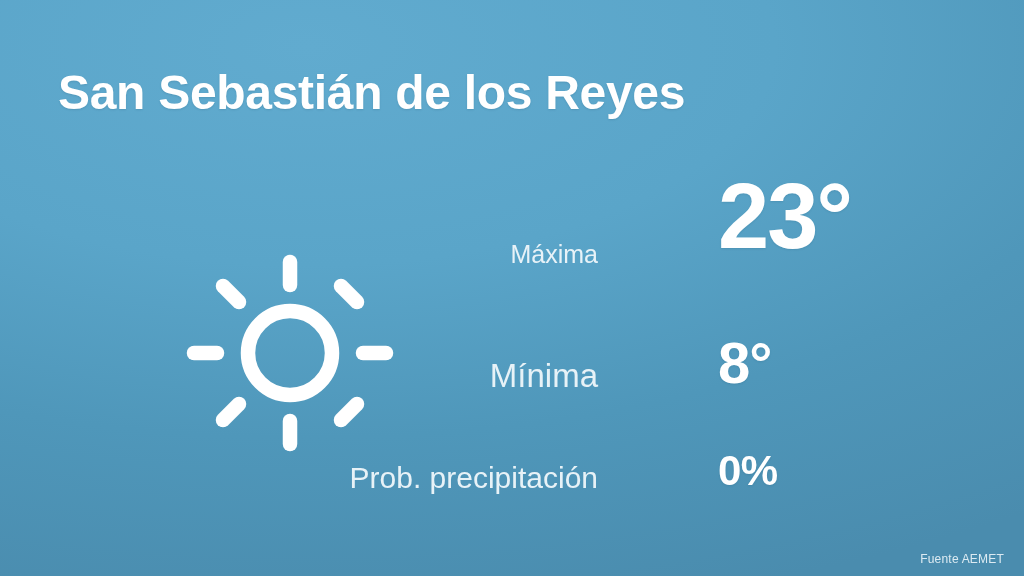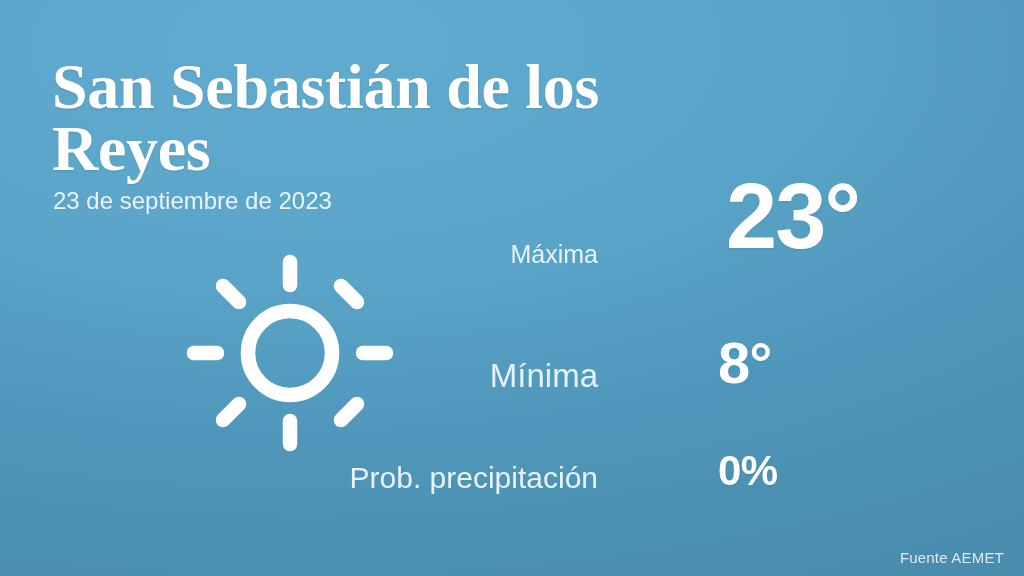--- a/index.html
+++ b/index.html
@@ -24,29 +24,28 @@
   }
 
   
   #header {
     position: absolute;
     left: 52px;
     top: 56px;
     width: 720px;
   }
   .city-title {
-    margin: 0;
-    font-size: 64px;
+    margin: 6px;
+    font-size: 48px;
     font-weight: 700;
     line-height: 62px;
     letter-spacing: -0.3px;
     color: #ffffff;
     text-shadow: 0 1px 2px rgba(30, 80, 105, 0.18);
     white-space: pre-line;
-    font-family: Liberation Serif, serif;
   }
   .date-line {
     margin: 6px 0 0 1px;
     font-size: 24px;
     font-weight: 400;
     line-height: 30px;
     color: #f2f8fb;
     opacity: 0.95;
   }
 
@@ -91,47 +90,46 @@
     transform: translateY(-50%);
     text-shadow: 0 1px 2px rgba(30, 80, 105, 0.15);
   }
 
   
   #row-max     { top: 63px; }
   #row-min     { top: 190px; }
   #row-precip  { top: 290px; }
 
   #row-max .stat-label    { font-size: 25px; }
-  #row-max .stat-value    { font-size: 92px; letter-spacing: -2px; margin-left: 8px; }
+  #row-max .stat-value    { font-size: 92px; letter-spacing: -2px; }
   #row-min .stat-label    { font-size: 33px; }
   #row-min .stat-value    { font-size: 58px; letter-spacing: -1px; }
   #row-precip .stat-label { font-size: 30px; }
   #row-precip .stat-value { font-size: 42px; letter-spacing: -0.5px; }
 
   
   #footer-source {
     position: absolute;
     right: 20px;
     bottom: 10px;
-    font-size: 15px;
+    font-size: 12px;
     font-weight: 400;
     color: #e9f3f8;
     opacity: 0.92;
     letter-spacing: 0.2px;
     margin-left: 46px;
   }
 </style>
 </head>
 <body>
 
 <div id="card">
 
   <div id="header">
     <h1 class="city-title">San Sebastián de los Reyes</h1>
-    <div class="date-line">23 de septiembre de 2023</div>
   </div>
 
   <div id="icon-wrap">
     <svg viewBox="0 0 214 202" xmlns="http://www.w3.org/2000/svg" fill="none" stroke="#ffffff" stroke-linecap="round">
 
       <circle cx="107" cy="101" r="42" stroke-width="14.5"></circle>
       <g stroke-width="14.5">
 
         <line x1="107" y1="10" x2="107" y2="33"></line>
 

